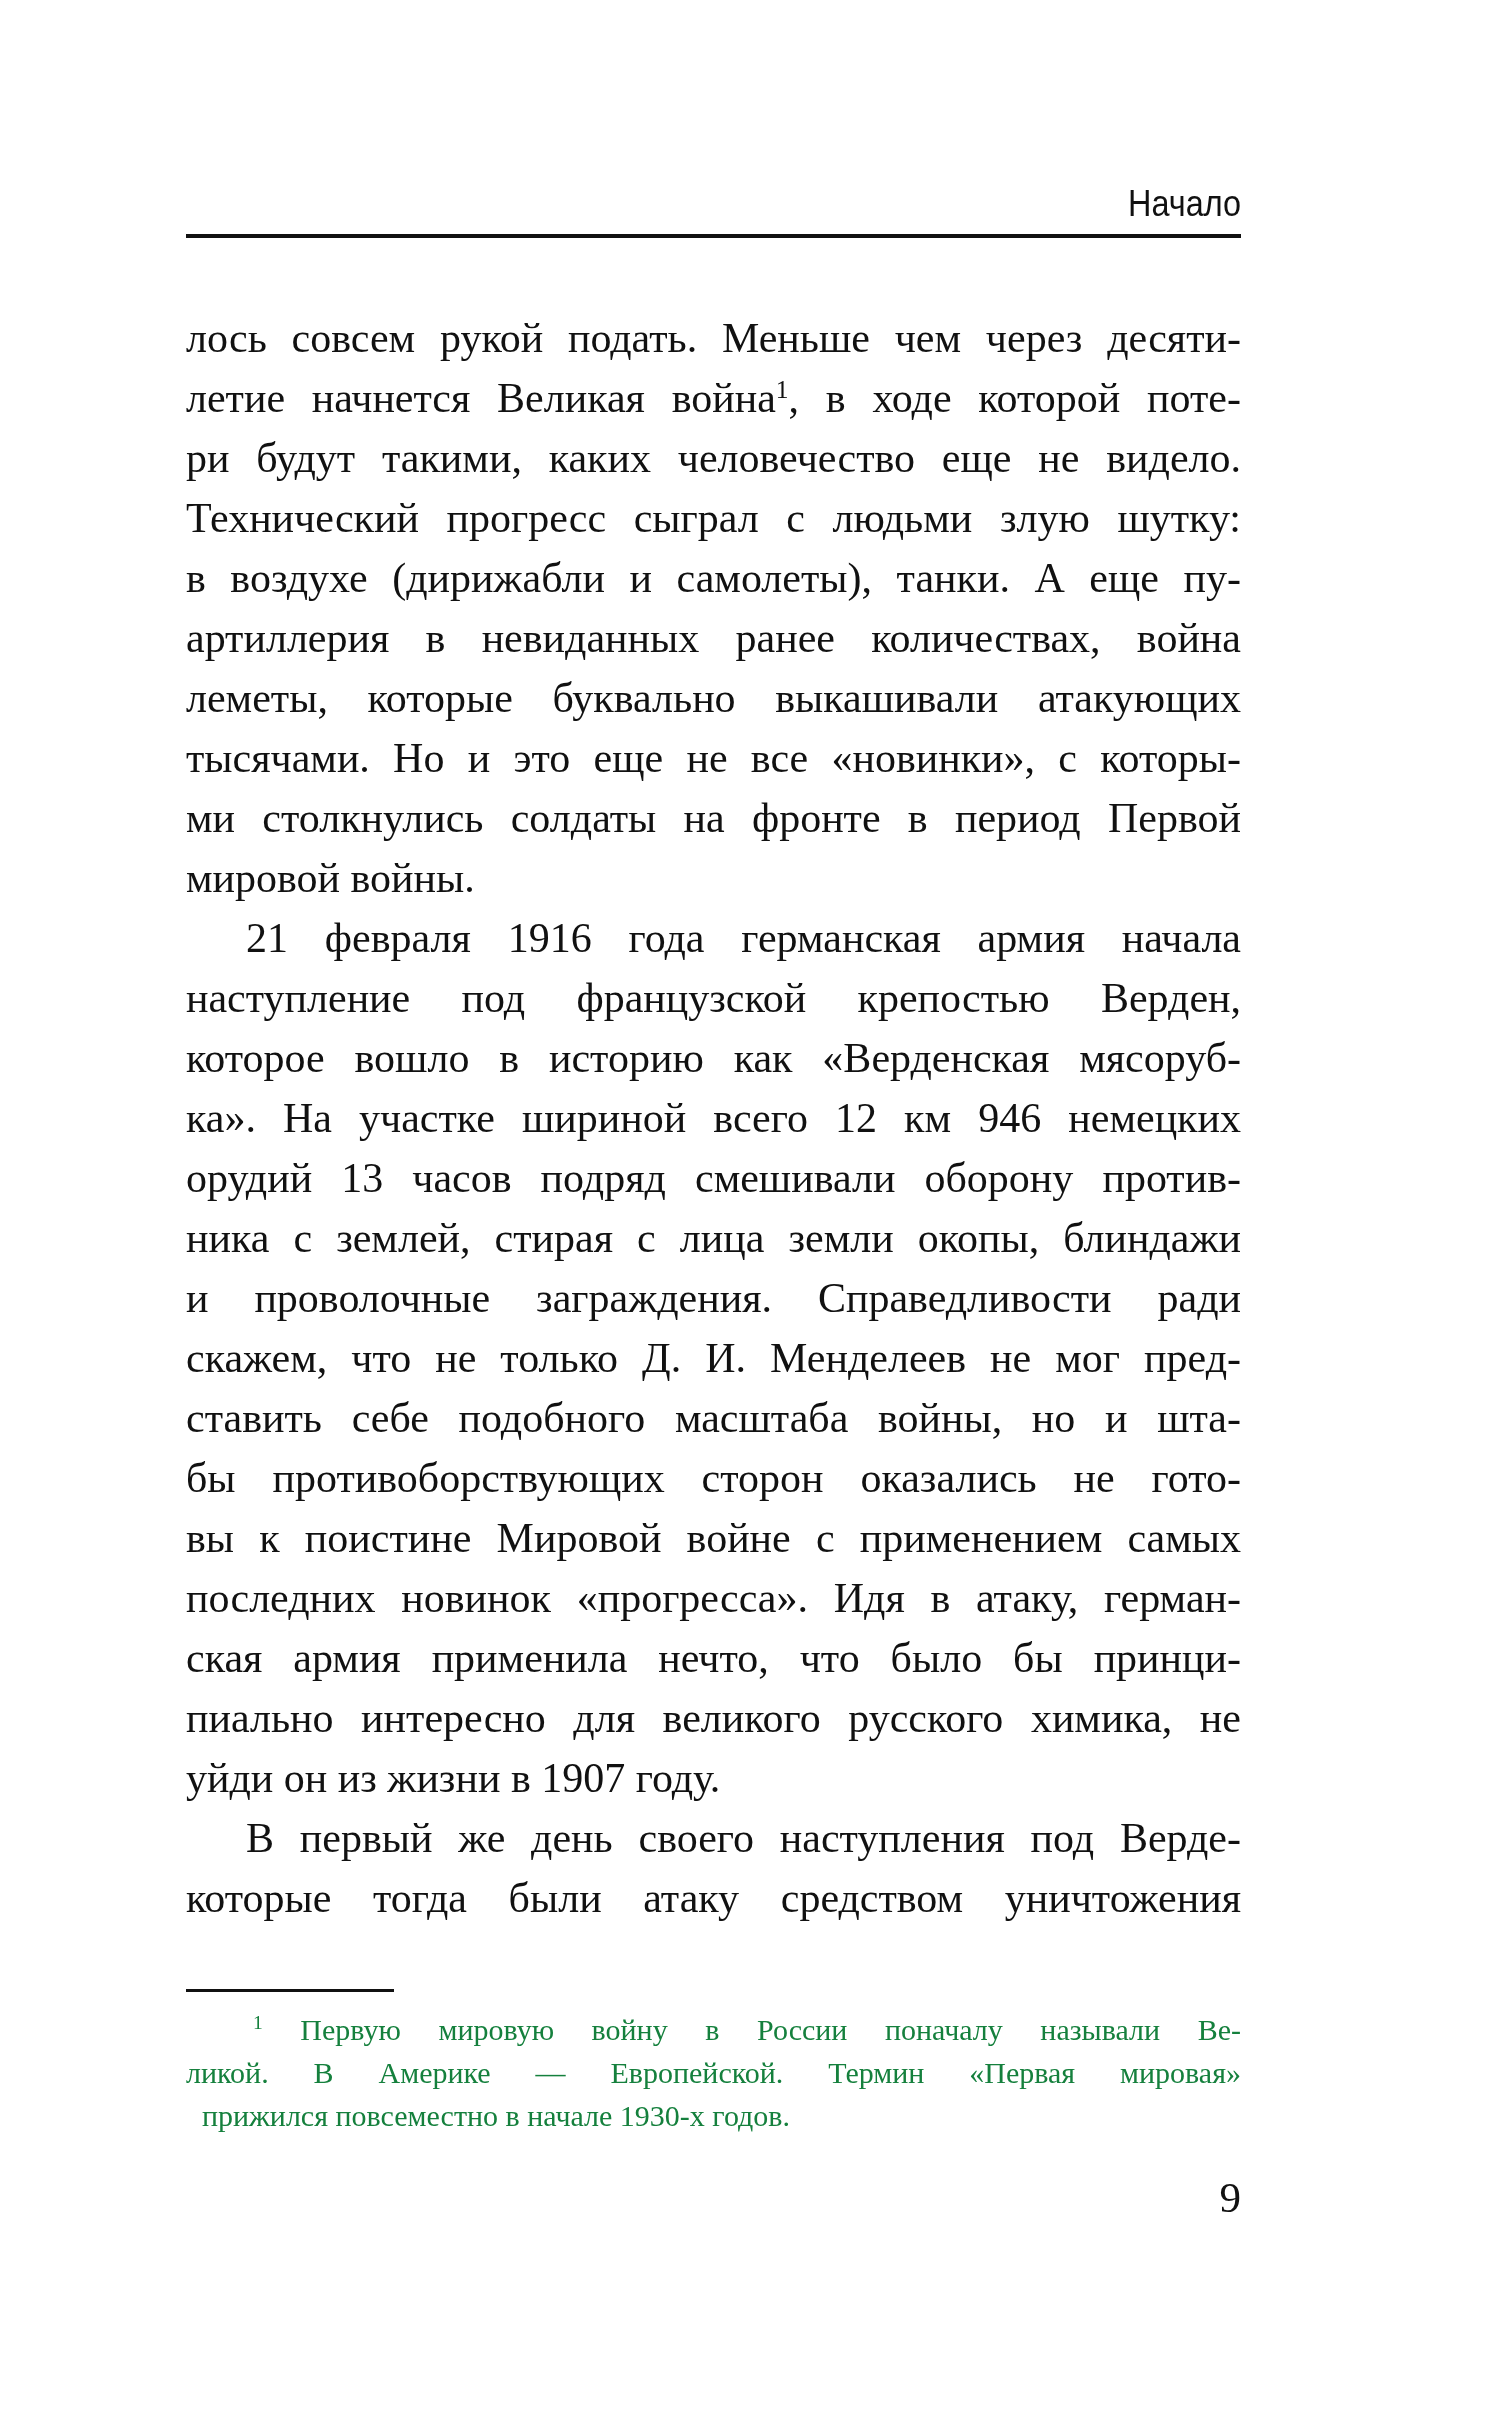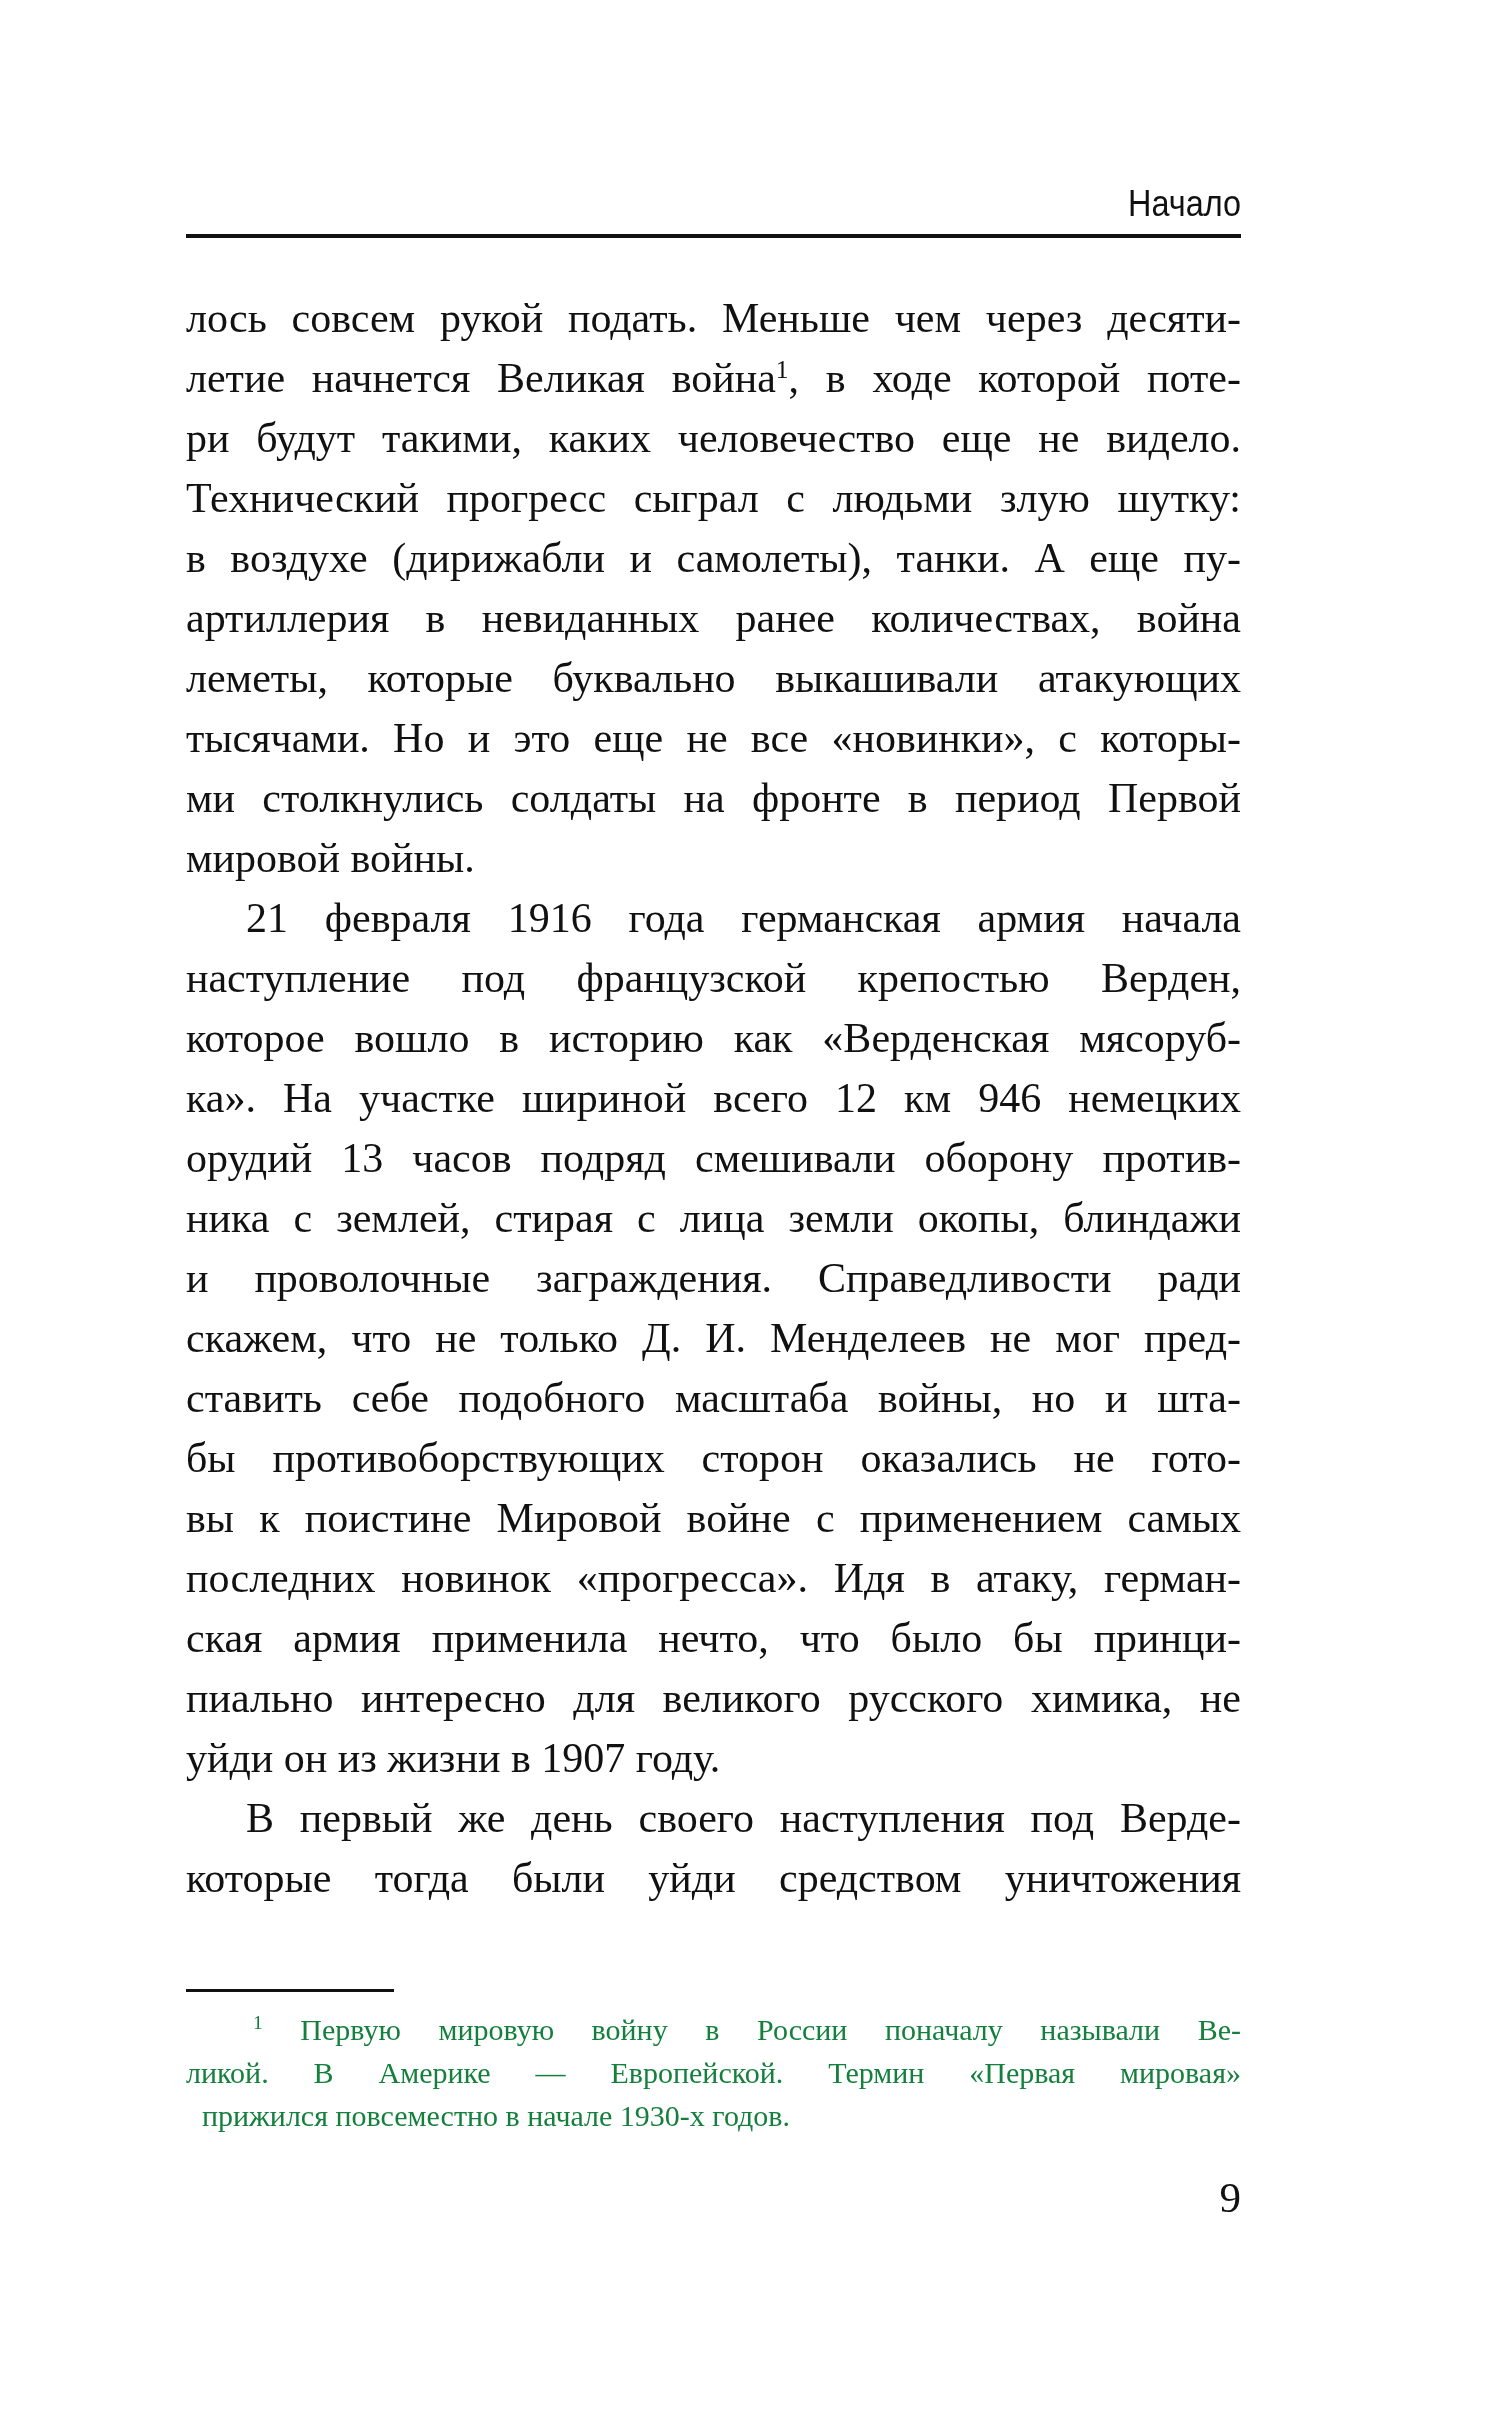--- a/index.html
+++ b/index.html
@@ -13,21 +13,21 @@
   }
   .head-rule { position: absolute; left: 186px; width: 1055px; top: 234px; height: 3.9px; background: #111111; }
   .body-text { position: absolute; left: 186px; width: 1055px; top: 288px; }
   .line {
     display: block; height: 60px; line-height: 60px;
     font-family: "Liberation Serif", "DejaVu Serif", serif; font-size: 42px;
     text-align: justify; text-align-last: justify; white-space: nowrap; overflow: visible;
     color: #111111;
   }
   .line.last { text-align-last: left; }
-  .line .inner { display: inline-block; width: 100%; white-space: normal; text-align: justify; text-align-last: justify; }
+  .line .inner { display: inline-block; width: 100%; white-space: normal; text-align: justify; text-align-last: justify; margin-top: 20px; }
   .line.last .inner { text-align-last: left; }
   sup.fnref { font-size: 25.5px; vertical-align: 13.7px; line-height: 0; }
   .fn-rule { position: absolute; left: 186px; width: 208px; top: 1989px; height: 2.9px; background: #111111; }
   .footnotes { position: absolute; left: 186px; width: 1055px; top: 2008px; }
   .fn-line {
     display: block; height: 43px; line-height: 43px;
     font-family: "Liberation Serif", "DejaVu Serif", serif; font-size: 30px;
     color: #15803d;
   }
   .fn-line .inner { display: inline-block; width: 100%; text-align: justify; text-align-last: justify; }
@@ -75,21 +75,21 @@
       <span class="line"><span class="inner">бы противоборствующих сторон оказались не гото-</span></span>
       <span class="line"><span class="inner">вы к поистине Мировой войне с применением самых</span></span>
       <span class="line"><span class="inner">последних новинок «прогресса». Идя в атаку, герман-</span></span>
       <span class="line"><span class="inner">ская армия применила нечто, что было бы принци-</span></span>
       <span class="line"><span class="inner">пиально интересно для великого русского химика, не</span></span>
       <span class="line last"><span class="inner">уйди он из жизни в 1907 году.</span></span>
     </div>
 
     <div>
       <span class="line"><span class="inner" style="text-indent:60px">В первый же день своего наступления под Верде-</span></span>
-      <span class="line"><span class="inner">которые тогда были уйди средством уничтожения</span></span>
+      <span class="line"><span class="inner">которые тогда были атаку средством уничтожения</span></span>
     </div>
 
   </div>
 
   <div class="fn-rule"></div>
 
   <div class="footnotes">
     <span class="fn-line indent"><span class="inner"><sup>1</sup> <span>Первую мировую войну в России поначалу называли Ве-</span></span></span>
     <span class="fn-line"><span class="inner">ликой. В Америке — Европейской. Термин «Первая мировая»</span></span>
     <span class="fn-line last"><span class="inner">прижился повсеместно в начале 1930-х годов.</span></span>

